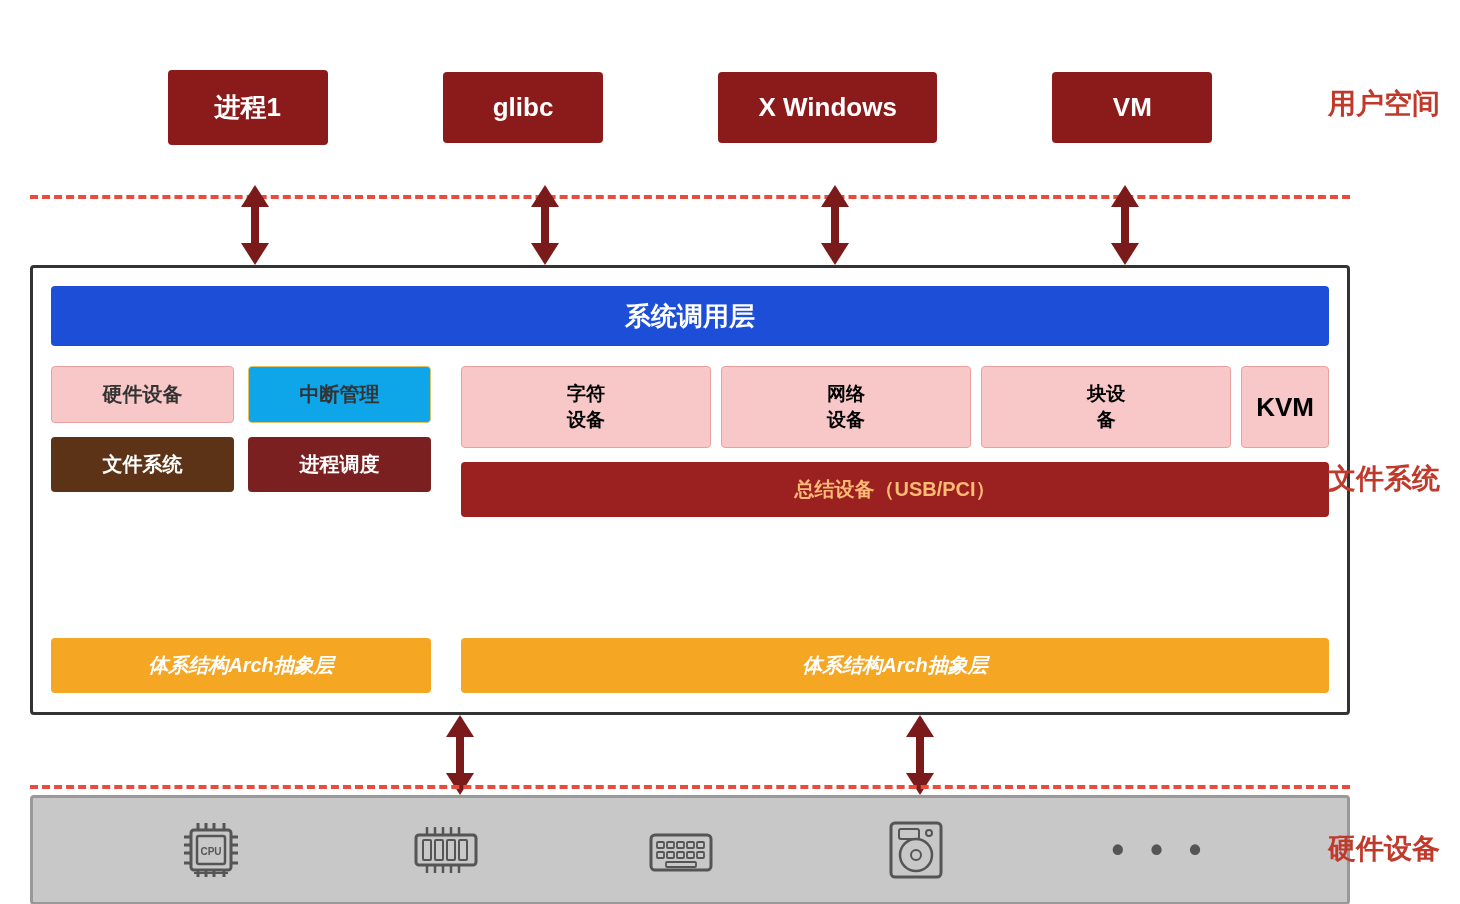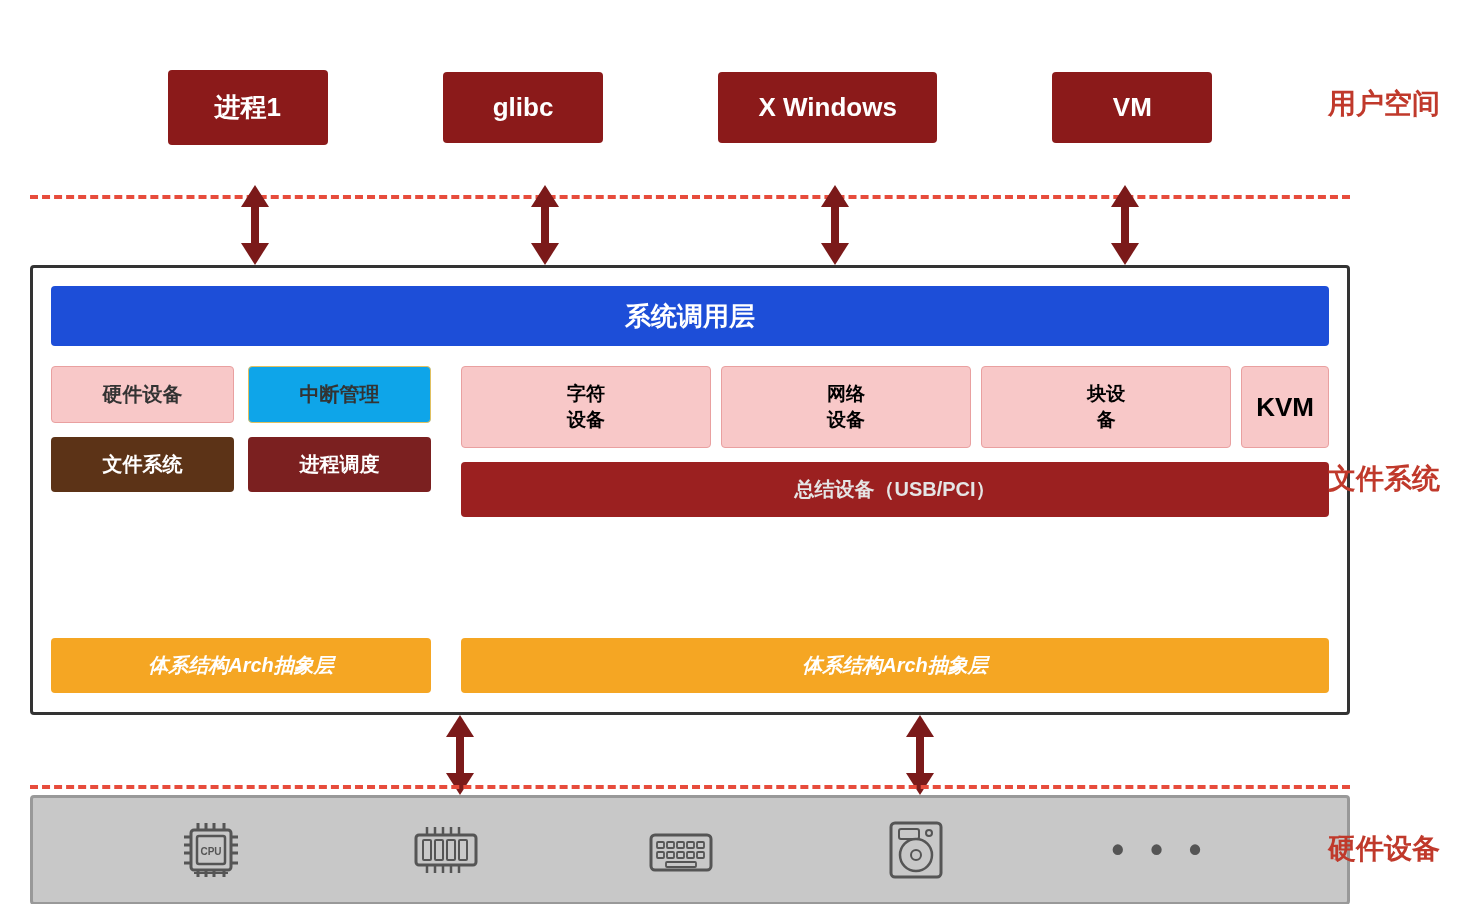--- a/index.html
+++ b/index.html
@@ -196,21 +196,21 @@
       font-size: 26px;
       font-weight: bold;
       text-align: center;
       display: flex;
       align-items: center;
       justify-content: center;
     }
 
     .cell-bus {
       background: #9b2020;
-      color: #e5e5e5;
+      color: #fdba74;
       border-radius: 4px;
       padding: 14px 2px;
       font-size: 20px;
       font-weight: bold;
       text-align: center;
       display: flex;
       align-items: center;
       justify-content: center;
     }
 

